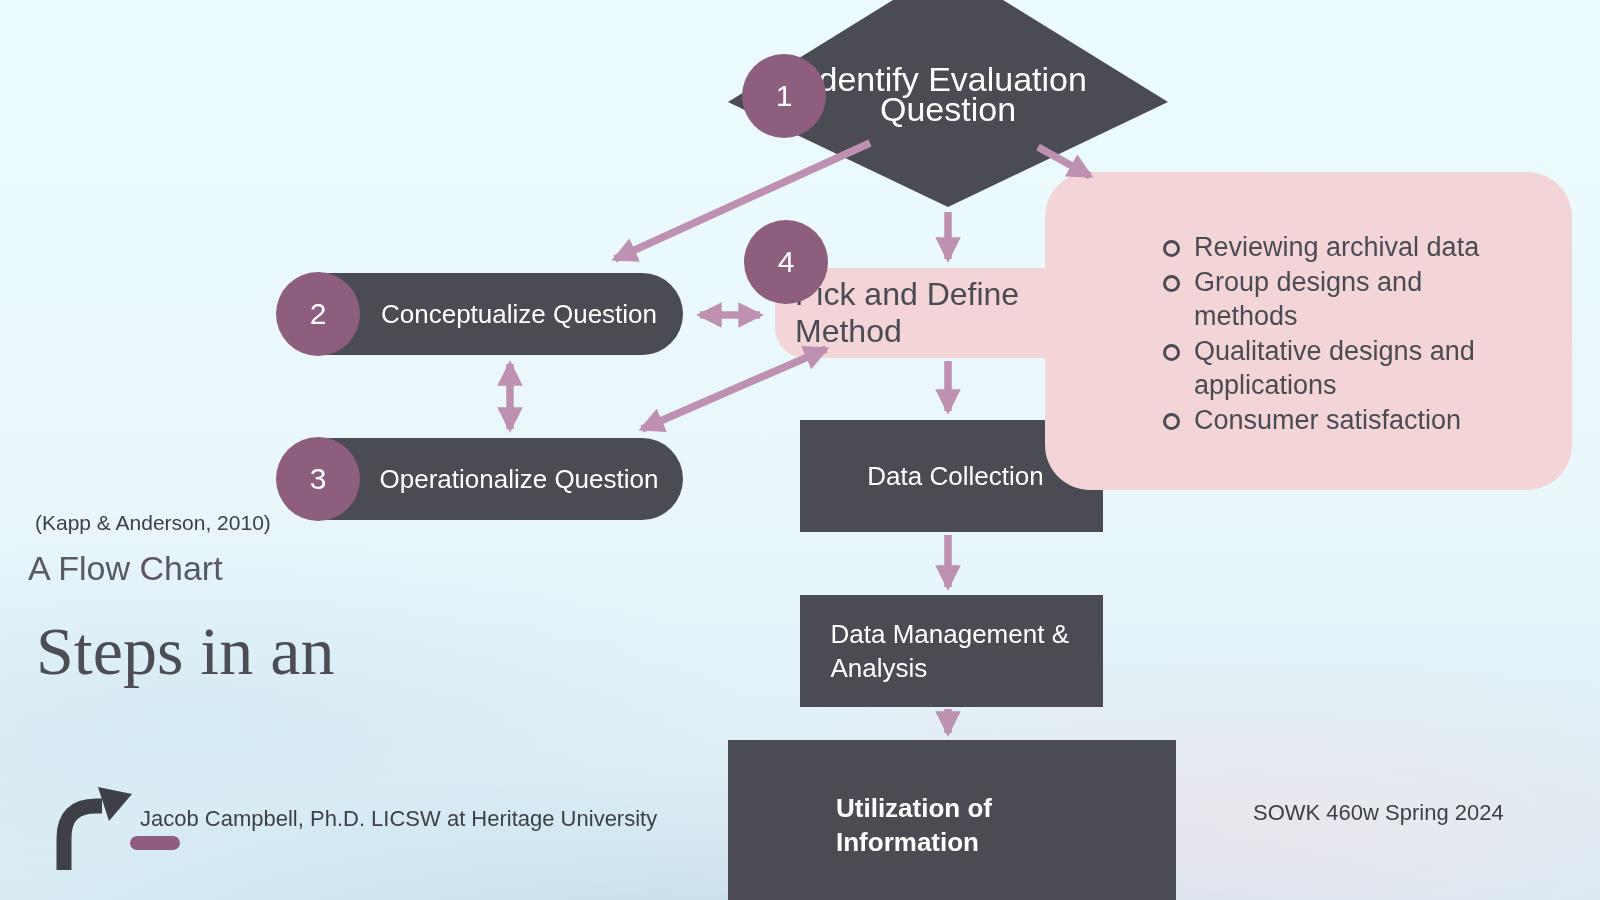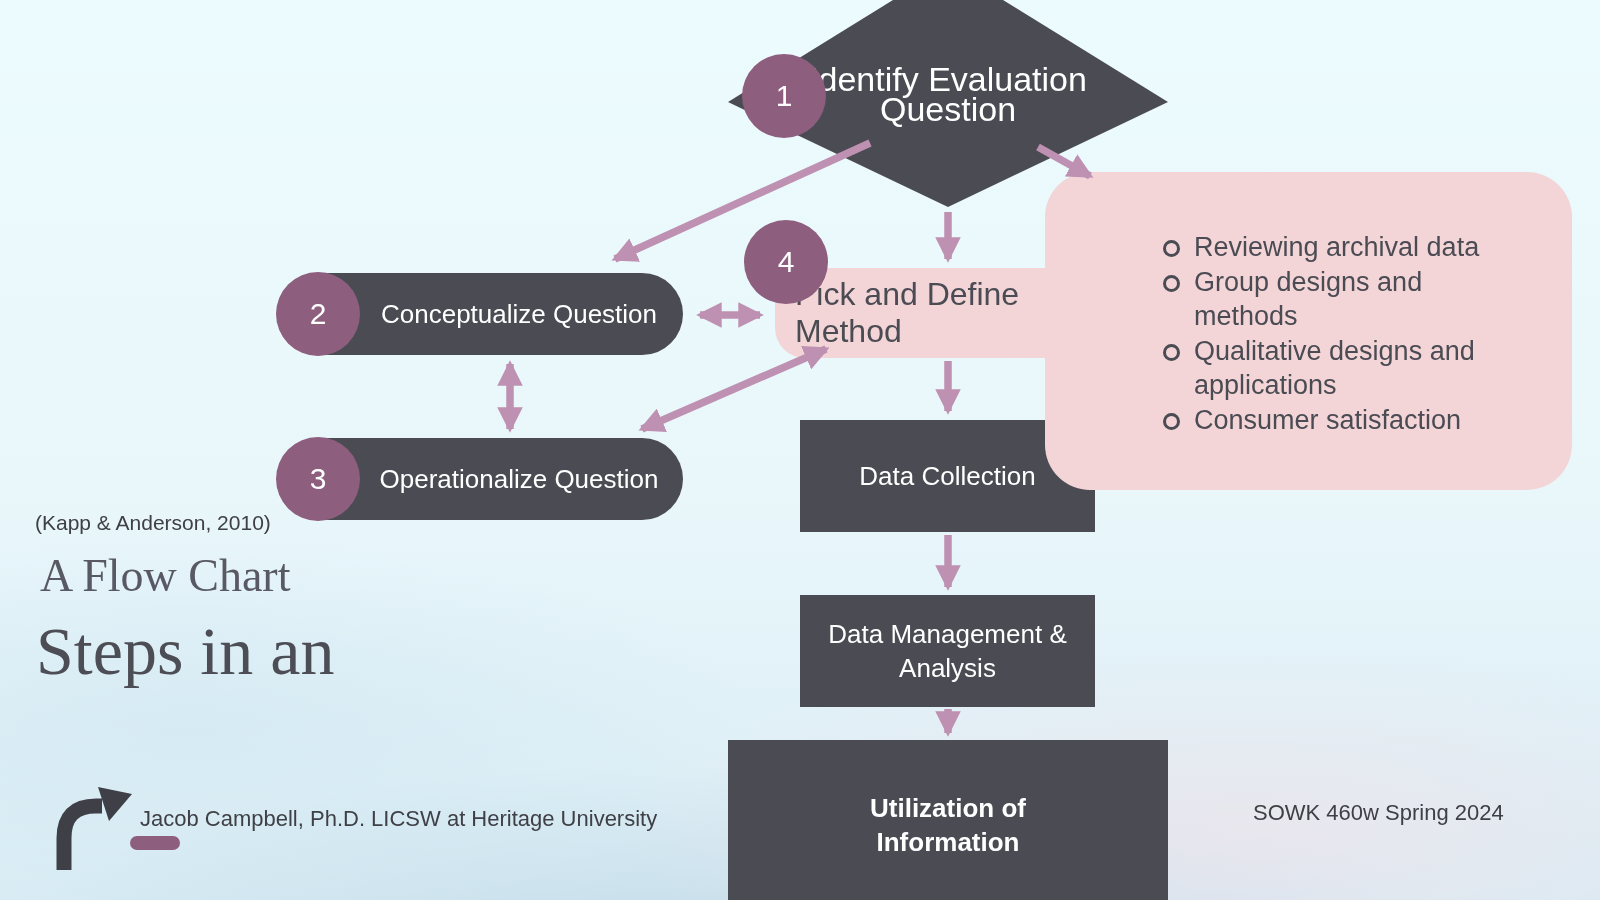--- a/index.html
+++ b/index.html
@@ -7,41 +7,41 @@
     position:relative;width:1600px;height:900px;overflow:hidden;
     font-family:"Liberation Sans", sans-serif;
     background:
       radial-gradient(900px 260px at 78% 92%, rgba(244,224,232,0.55), transparent 70%),
       radial-gradient(1200px 320px at 45% 108%, rgba(176,205,224,0.55), transparent 65%),
       radial-gradient(800px 260px at 12% 80%, rgba(205,228,240,0.5), transparent 70%),
       linear-gradient(180deg,#ecfbfe 0%,#e9f7fb 55%,#d9ecf4 100%);
   }
   svg.layer{position:absolute;left:0;top:0;z-index:1;pointer-events:none;}
   svg.arrows{z-index:4;}
-  .node{position:absolute;background:#4a4b53;color:#fff;display:flex;align-items:center;justify-content:center;font-size:26px;z-index:2;line-height:34px;}
+  .node{position:absolute;background:#4a4b53;color:#fff;display:flex;align-items:center;justify-content:center;font-size:26px;z-index:2;line-height:34px;padding-left:8px;}
   .pill{width:400px;height:82px;border-radius:42px;padding-left:72px;box-sizing:border-box;}
   .pink{position:absolute;background:#f3d5d8;z-index:3;}
   .num-circle{position:absolute;width:84px;height:84px;border-radius:50%;background:#8d5e7e;color:#fff;
     display:flex;align-items:center;justify-content:center;font-size:30px;z-index:5;}
   .diamond-label{position:absolute;left:808px;top:64px;width:280px;text-align:center;color:#fff;font-size:34px;line-height:30px;z-index:2;}
   #node-pick{left:775px;top:268px;width:320px;height:90px;border-radius:30px;display:flex;align-items:center;justify-content:center;
     color:#4a4b53;font-size:32px;padding-left:20px;box-sizing:border-box;}
   #panel-details{left:1045px;top:172px;width:527px;height:318px;border-radius:45px;}
   .bullets{position:absolute;left:1163px;top:230px;width:352px;color:#4a4b53;font-size:27px;line-height:34.5px;z-index:3;}
   .bullet-row{display:flex;}
   .bullet-marker{flex:none;width:11px;height:11px;border:3px solid #4a4b53;border-radius:50%;margin:10px 14px 0 0;}
   .txt{position:absolute;color:#3f4046;}
   .citation{left:35px;top:511px;font-size:21px;}
-  .kicker{left:40px;top:549px;font-family:Liberation Serif, serif;font-size:46px;color:#585962;}
+  .kicker{left:28px;top:549px;font-family:Liberation Sans, sans-serif;font-size:34px;color:#585962;}
   .big-title{font-family:"Liberation Serif", serif;font-size:68px;color:#4c4d55;}
   .t1{left:36px;top:612px;}
   .t2{left:36px;top:698px;}
   .author{left:140px;top:806px;font-size:22px;}
   .course{left:1253px;top:800px;font-size:22px;}
-  .center-span{display:inline-block;text-align:center;}
+  .center-span{display:inline-block;}
 </style>
 </head>
 <body>
 
 <div class="canvas">
 
   <svg class="layer" width="1600" height="900">
     <polygon points="948,-34 1168,102 948,207 728,102" fill="#4a4b53"></polygon>
   </svg>
 

